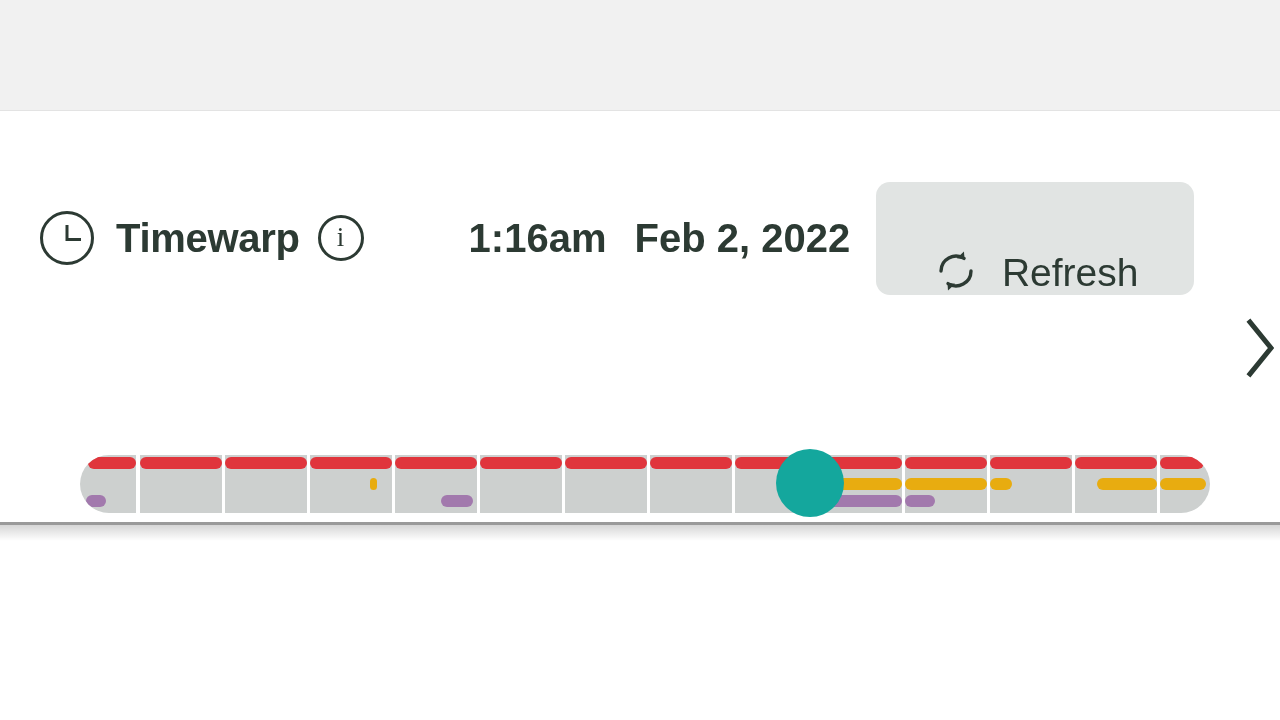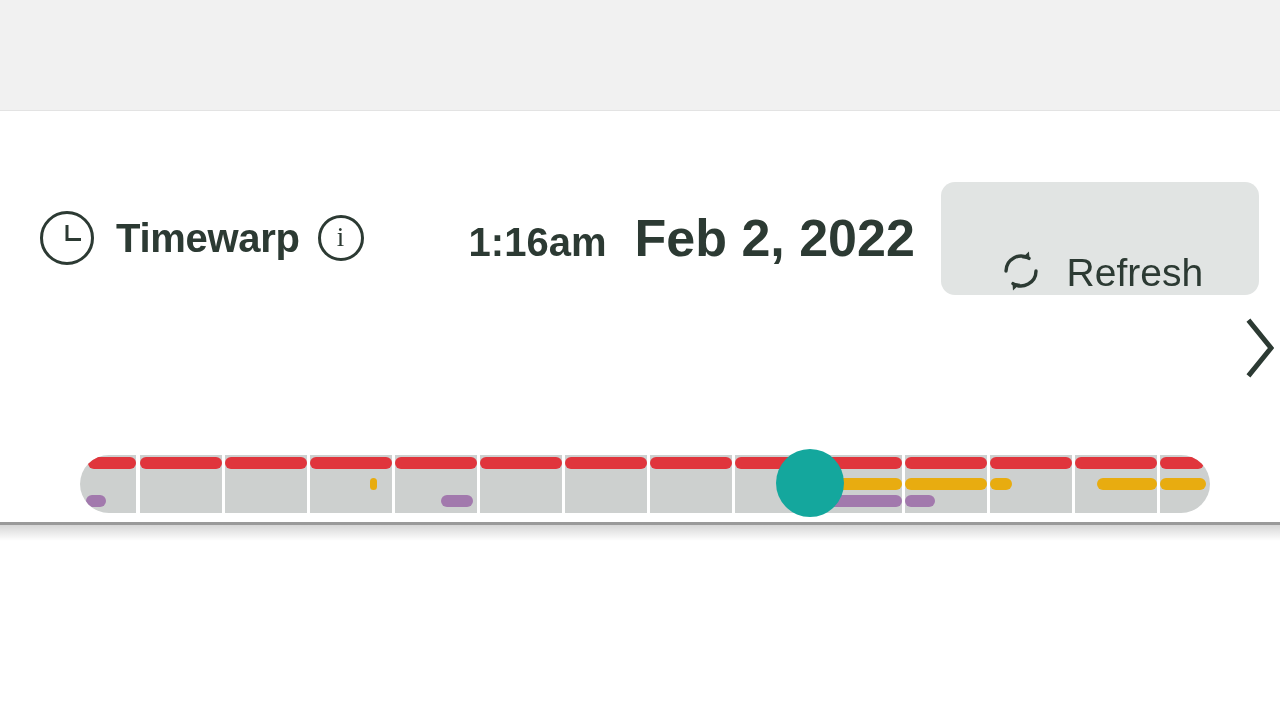--- a/index.html
+++ b/index.html
@@ -98,21 +98,21 @@
 
   .timestamp-group {
     margin-left: 105px;
     display: flex; align-items: baseline;
     white-space: nowrap;
   }
   .ts-time {
     font-size: 40px; font-weight: bold; color: #2c3a33;
   }
   .ts-date {
-    font-size: 52px; font-weight: bold; color: #2c3a33;
+    font-size: 40px; font-weight: bold; color: #2c3a33;
     margin-left: 28px;
   }
 
   .refresh-button {
     margin-left: 26px;
     width: 318px; height: 113px;
     background: #e1e4e3;
     border: none; border-radius: 14px;
     display: flex; align-items: flex-end; justify-content: center;
     cursor: pointer;

